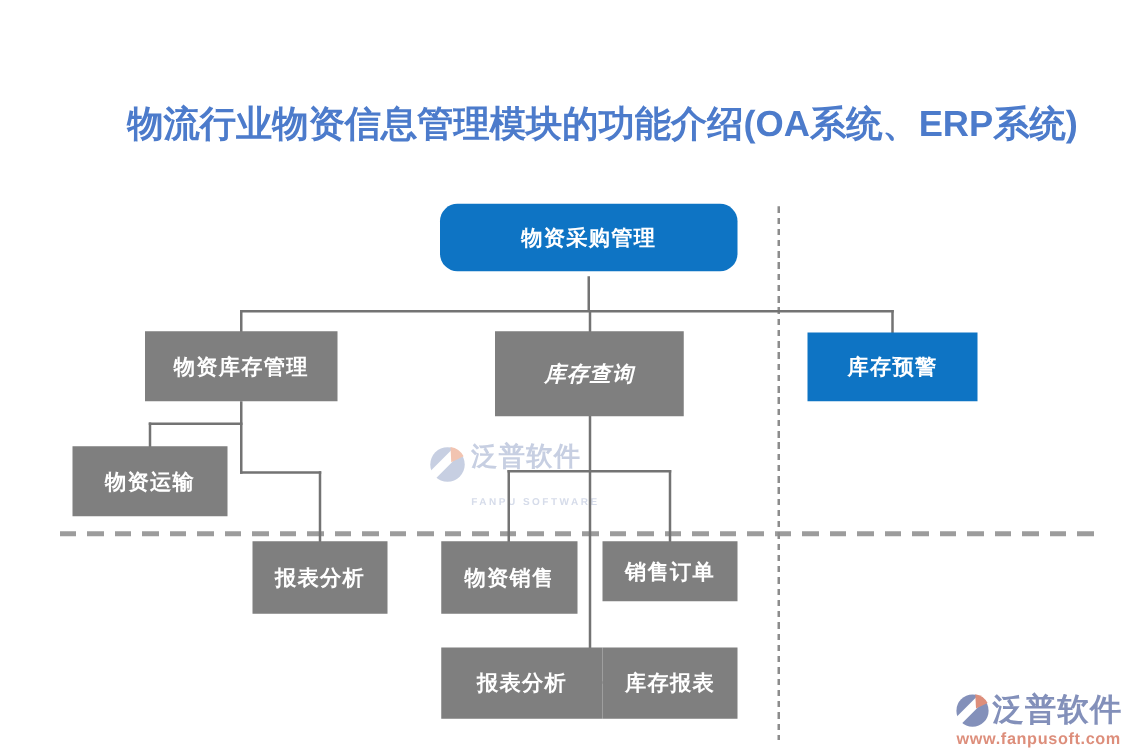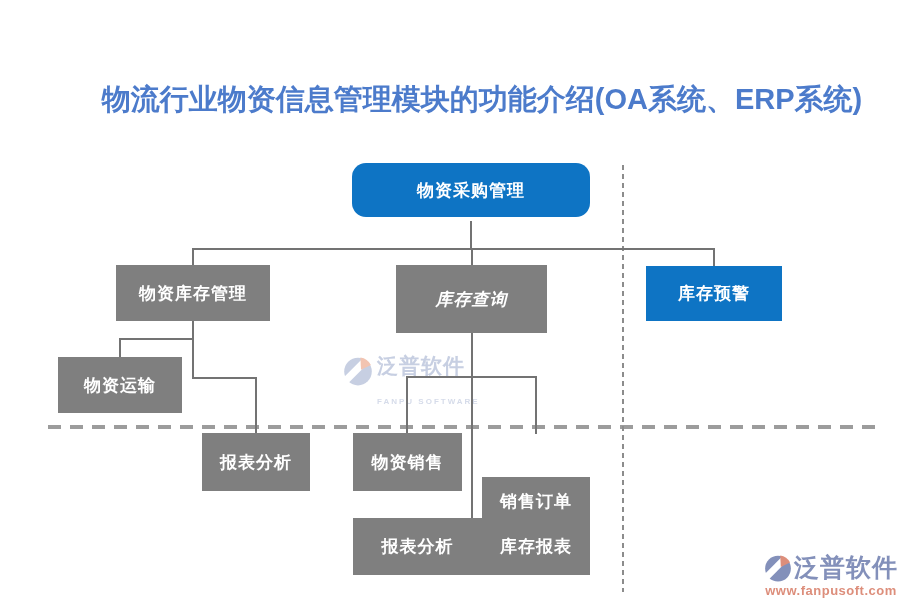--- a/index.html
+++ b/index.html
@@ -87,21 +87,21 @@
       </div>
       <div class="node gray" style="left: 58px; top: 357px; width: 124px; height: 56px; justify-content: center;">
         <span>物资运输</span>
       </div>
       <div class="node gray" style="left: 202px; top: 433px; width: 108px; height: 58px;">
         <span>报表分析</span>
       </div>
       <div class="node gray" style="left: 353px; top: 433px; width: 109px; height: 58px;">
         <span>物资销售</span>
       </div>
-      <div class="node gray" style="left: 482px; top: 433px; width: 108px; height: 48px; margin-top: 44px;">
+      <div class="node gray" style="left: 482px; top: 433px; width: 108px; height: 48px;">
         <span>销售订单</span>
       </div>
       <div class="node gray" style="left: 353px; top: 518px; width: 129px; height: 57px;">
         <span>报表分析</span>
       </div>
       <div class="node gray" style="left: 482px; top: 518px; width: 108px; height: 57px;">
         <span>库存报表</span>
       </div>
     </div>
 

